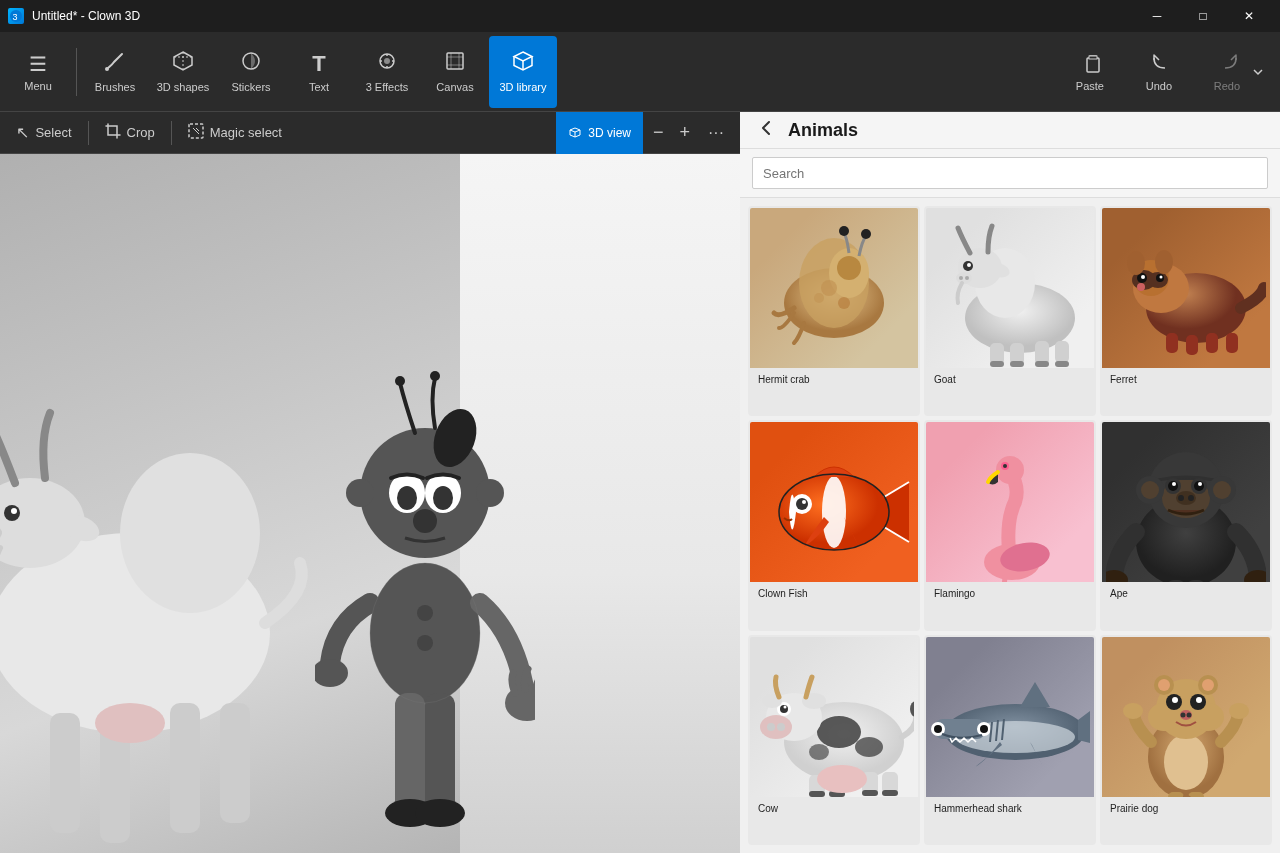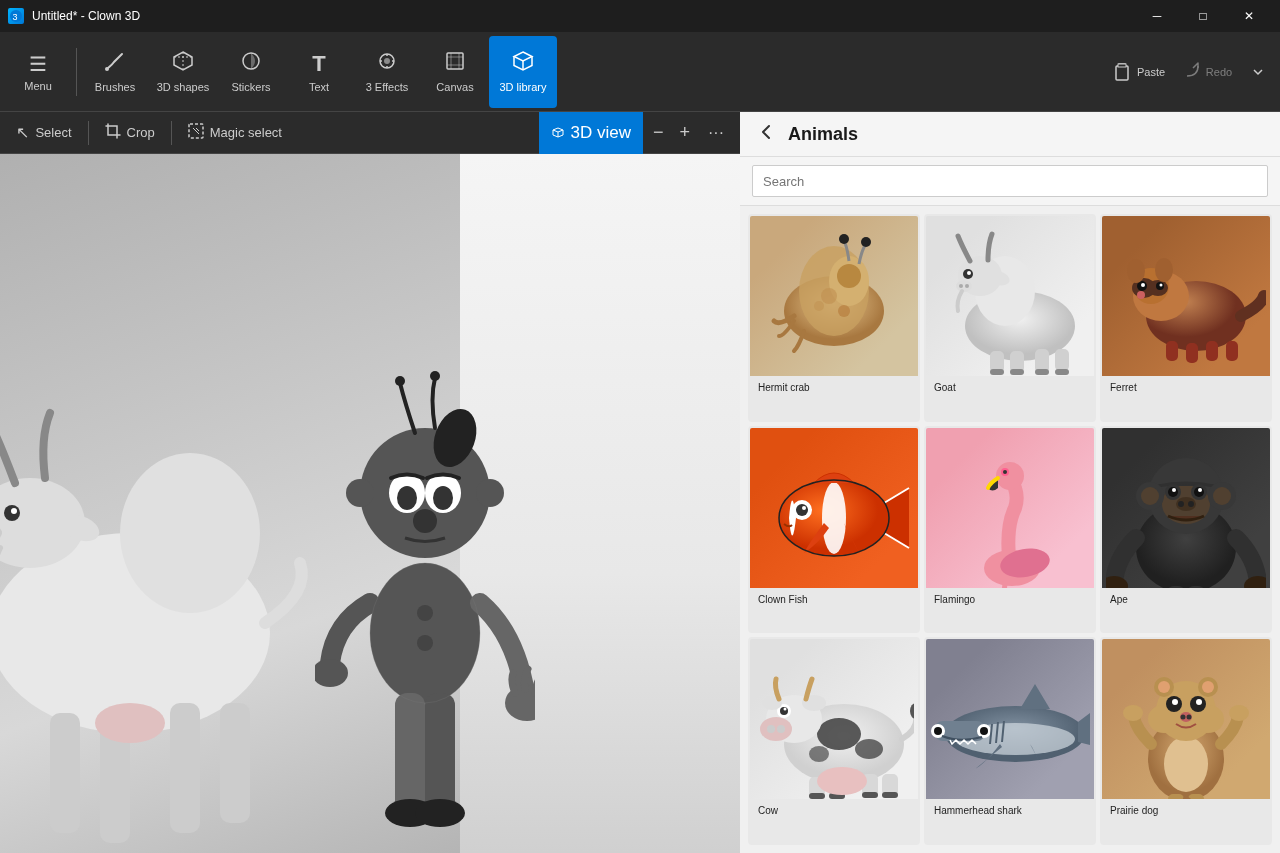--- a/index.html
+++ b/index.html
@@ -55,21 +55,21 @@
       color: #ccc; font-size: 11px; gap: 4px;
     }
     .toolbar-item.active { background: #0078d7; color: #fff; }
     .toolbar-icon { font-size: 20px; }
     .toolbar-divider { width: 1px; height: 48px; background: #555; margin: 0 4px; }
     .toolbar-right {
       margin-left: auto;
       display: flex; align-items: center;
     }
     .toolbar-right-item {
-      display: flex; flex-direction: row; align-items: center; justify-content: center;
+      display: flex; flex-direction: column; align-items: flex-end; justify-content: center;
       width: 68px; height: 72px; cursor: pointer; border-radius: 4px;
       color: #ccc; font-size: 11px; gap: 4px;
     }
     .toolbar-right-item.disabled { opacity: 0.5; cursor: default; }
 
     
     .content {
       display: flex;
       flex: 1;
       overflow: hidden;
@@ -93,21 +93,21 @@
     }
     .canvas-tool {
       display: flex; align-items: center; gap: 6px;
       color: #ccc; font-size: 13px; cursor: pointer; padding: 4px 8px; border-radius: 3px;
     }
     .canvas-tool-icon { font-size: 16px; }
     .canvas-divider { width: 1px; height: 24px; background: #555; }
 
     .canvas-view-btn {
       background: #0078d7; color: #fff; border-radius: 3px;
-      padding: 21px 12px; font-size: 17px; cursor: pointer;
+      padding: 21px 12px; font-size: 12px; cursor: pointer;
       display: flex; align-items: center; gap: 6px;
     }
     .canvas-view-right {
       margin-left: auto;
       display: flex; align-items: center; gap: 4px;
     }
     .canvas-zoom-btn {
       color: #ccc; font-size: 18px; cursor: pointer; padding: 2px 6px;
     }
     .canvas-more-btn {
@@ -132,21 +132,21 @@
     .right-panel {
       width: 540px;
       background: #f0f0f0;
       display: flex;
       flex-direction: column;
       flex-shrink: 0;
       overflow: hidden;
     }
     .panel-header {
       background: #f5f5f5;
-      height: 45px;
+      height: 37px;
       display: flex;
       align-items: center;
       padding: 2px 16px;
       border-bottom: 1px solid #ddd;
       gap: 12px;
     }
     .panel-back {
       font-size: 20px; cursor: pointer; color: #333;
     }
     .panel-title {
@@ -303,20 +303,29 @@
   <div class="toolbar-right">
     <div class="toolbar-right-item">
       <span>
         <svg width="22" height="22" viewBox="0 0 22 22" fill="none">
           <rect x="5" y="6" width="12" height="14" stroke="#ccc" stroke-width="1.5" rx="1"></rect>
           <path d="M8 6 L8 4 L14 4 L14 6" stroke="#ccc" stroke-width="1.5"></path>
           <rect x="7" y="4" width="8" height="3" fill="#2b2b2b" stroke="#ccc" stroke-width="1"></rect>
         </svg>
       </span>
       <span>Paste</span>
+    </div>
+    <div class="toolbar-right-item">
+      <span>
+        <svg width="22" height="22" viewBox="0 0 22 22" fill="none">
+          <path d="M4 8 L4 3 L9 8" stroke="#ccc" stroke-width="1.5" fill="none" stroke-linejoin="round"></path>
+          <path d="M4 6 Q4 16 15 16" stroke="#ccc" stroke-width="1.5" fill="none"></path>
+        </svg>
+      </span>
+      <span>Undo</span>
     </div>
     <div class="toolbar-right-item disabled">
       <span>
         <svg width="22" height="22" viewBox="0 0 22 22" fill="none">
           <path d="M18 8 L18 3 L13 8" stroke="#ccc" stroke-width="1.5" fill="none" stroke-linejoin="round"></path>
           <path d="M18 6 Q18 16 7 16" stroke="#ccc" stroke-width="1.5" fill="none"></path>
         </svg>
       </span>
       <span>Redo</span>
     </div>

